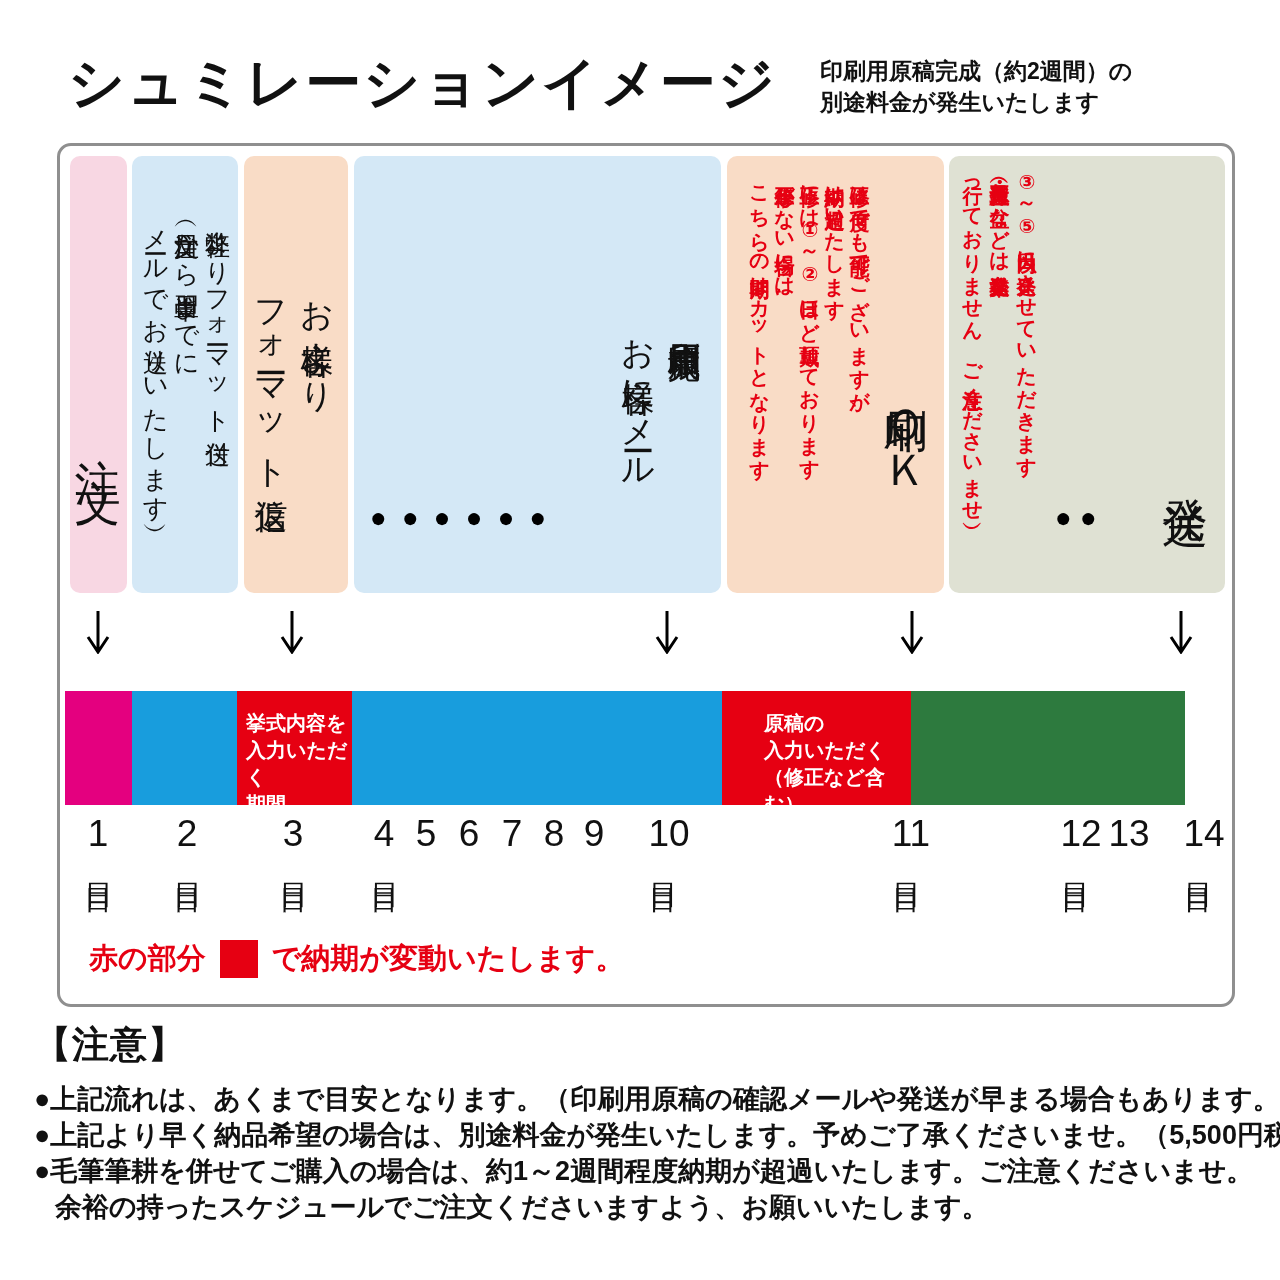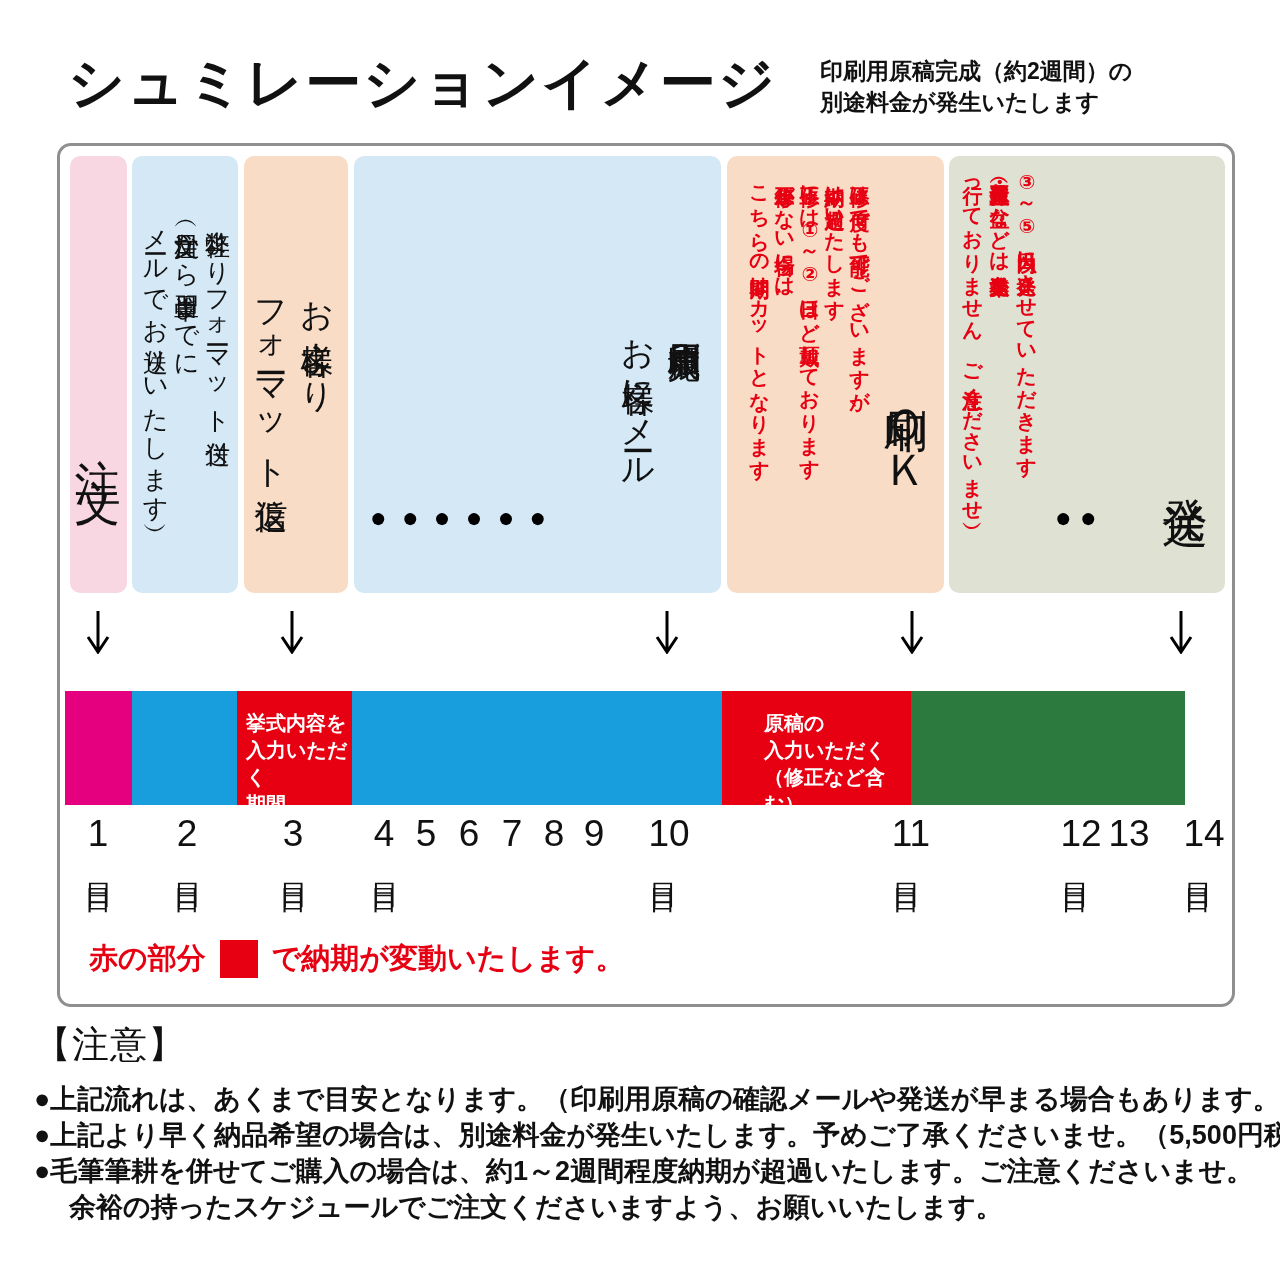--- a/index.html
+++ b/index.html
@@ -77,24 +77,24 @@
   .d6{left:409px;} .d7{left:452px;} .d8{left:494px;} .d9{left:534px;} .d10{left:609px;}
   .d11{left:851px;} .d12{left:1021px;} .d13{left:1069px;} .d14{left:1123px;margin-left:21px;}
 
   
   .var-note { position:absolute; left:21px; top:793px; display:flex; align-items:center;
     color:#e60012; font-size:29px; font-weight:700;margin-left:8px; }
   .red-square { width:38px; height:38px; background:#e60012; margin:0 14px; }
 
   
   .notice { position:absolute; left:34px; top:1020px; width:1220px; }
-  .notice .head { font-size:37px; font-weight:400; margin-bottom:11px; letter-spacing:1px; }
+  .notice .head { font-size:37px; font-weight:700; margin-bottom:11px; letter-spacing:1px; }
   .notice .item { font-size:27px; line-height:36px; font-weight:700; white-space:nowrap; }
   .notice .red { color:#e60012; }
-  .notice .indent { margin-left:35px; }
+  .notice .indent { margin-left:21px; }
 </style>
 </head>
 <body>
 
 <div class="page">
 
   <div class="title">シュミレーションイメージ</div>
   <div class="subtitle">
     <div>印刷用原稿完成（約2週間）の</div>
     <div>別途料金が発生いたします</div>

